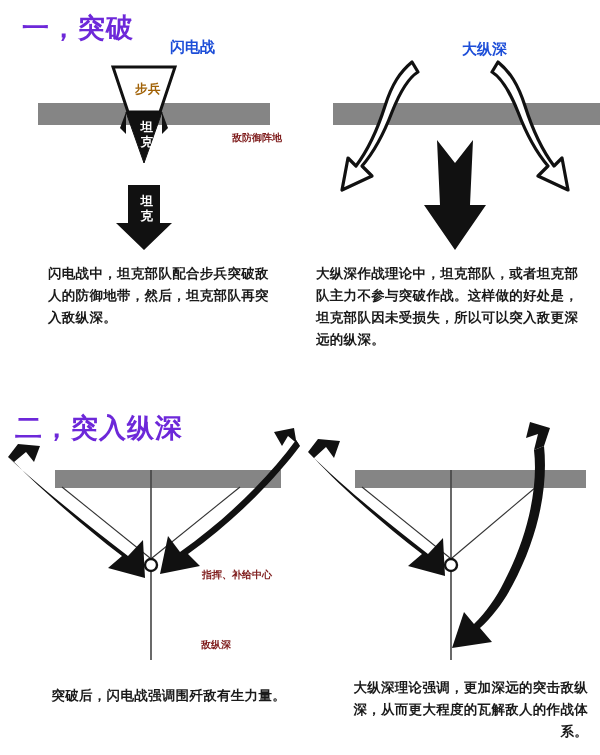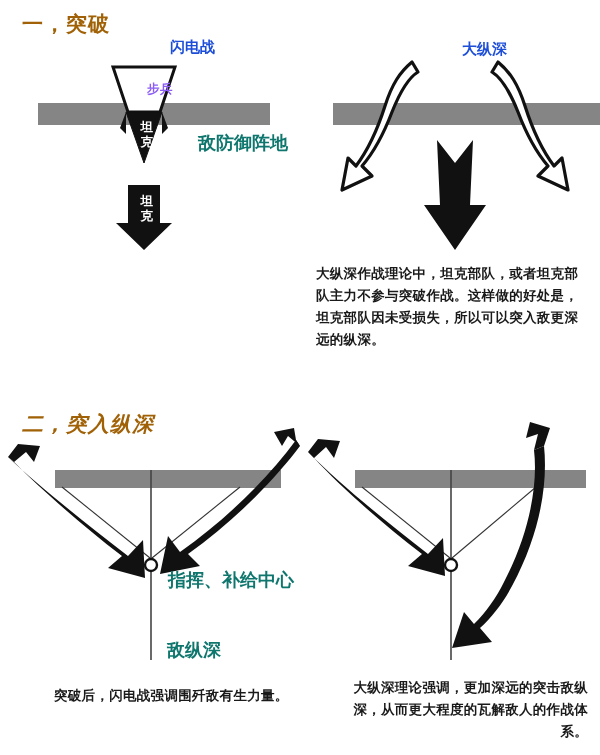--- a/index.html
+++ b/index.html
@@ -20,47 +20,48 @@
   .page {
     position: absolute;
     inset: 0;
     width: 600px;
     height: 755px;
   }
 
   
   .section-heading {
     position: absolute;
-    font-size: 21px;
+    font-size: 27px;
     font-weight: bold;
     letter-spacing: 1px;
-    color: #a16207;
+    color: #6d28d9;
     white-space: nowrap;
   }
   #heading-1 { left: 22px; top: 10px; }
-  #heading-2 { left: 22px; top: 410px; font-style: italic; }
+  #heading-2 { left: 15px; top: 410px; }
 
   
   .diagram-title {
     position: absolute;
     font-size: 15px;
     font-weight: bold;
     color: #1d4ed8;
     white-space: nowrap;
   }
   #title-blitz { left: 170px; top: 38px; }
   #title-deep  { left: 462px; top: 40px; }
 
   
   .map-label {
     position: absolute;
-    font-size: 18px;
-    font-weight: bold;
-    color: #0f766e;
-    white-space: nowrap;
+    font-size: 10px;
+    font-weight: bold;
+    color: #7f1d1d;
+    white-space: nowrap;
+    margin-left: 34px;
   }
   #label-enemy-defense { left: 198px; top: 131px; }
   #label-cmd-center    { left: 168px; top: 568px; }
   #label-enemy-depth   { left: 167px; top: 638px; text-align: center; }
 
   
   .gray-bar {
     position: absolute;
     background: #858585;
   }
@@ -81,22 +82,22 @@
 
   
   .wedge-text {
     position: absolute;
     font-size: 12.5px;
     font-weight: bold;
     white-space: nowrap;
     letter-spacing: 0.5px;
   }
   #wedge-infantry-text {
-    left: 147px; top: 81px;
-    color: #8b5cf6;
+    left: 135px; top: 81px;
+    color: #a16207;
   }
   #wedge-tank-text {
     left: 139px; top: 119px;
     color: #ffffff;
     width: 16px;
     line-height: 15px;
     white-space: normal;
     text-align: center;
   }
   #arrow-tank-text {
@@ -112,21 +113,21 @@
   .caption {
     position: absolute;
     font-size: 13.5px;
     font-weight: bold;
     line-height: 22px;
     color: #1a1a1a;
     letter-spacing: 0.3px;
   }
   #caption-blitz      { left: 48px;  top: 262px; width: 234px; }
   #caption-deep       { left: 316px; top: 262px; width: 272px; }
-  #caption-blitz-deep { left: 54px;  top: 684px; width: 240px; }
+  #caption-blitz-deep { left: 46px;  top: 684px; width: 240px; text-align: right; }
   #caption-deep-deep  { left: 330px; top: 676px; width: 258px; text-align: right; }
 </style>
 </head>
 <body>
 
 <div class="page">
 
   <div class="section-heading" id="heading-1">一，突破</div>
 
   <div class="diagram-title" id="title-blitz">闪电战</div>
@@ -174,20 +175,21 @@
   </svg>
 
   <div class="wedge-text" id="wedge-infantry-text">步兵</div>
 
   <div class="wedge-text" id="wedge-tank-text">坦克</div>
 
   <div class="wedge-text" id="arrow-tank-text">坦克</div>
 
   <div class="map-label" id="label-enemy-defense">敌防御阵地</div>
 
+  <div class="caption" id="caption-blitz">闪电战中，坦克部队配合步兵突破敌人的防御地带，然后，坦克部队再突入敌纵深。</div>
 
   <div class="caption" id="caption-deep">大纵深作战理论中，坦克部队，或者坦克部队主力不参与突破作战。这样做的好处是，坦克部队因未受损失，所以可以突入敌更深远的纵深。</div>
 
   <div class="section-heading" id="heading-2">二，突入纵深</div>
 
   <div class="gray-bar" id="bar-bot-left"></div>
   <div class="gray-bar" id="bar-bot-right"></div>
 
   <svg class="svg-layer" id="svg-section-2" viewBox="0 0 600 755">
 

